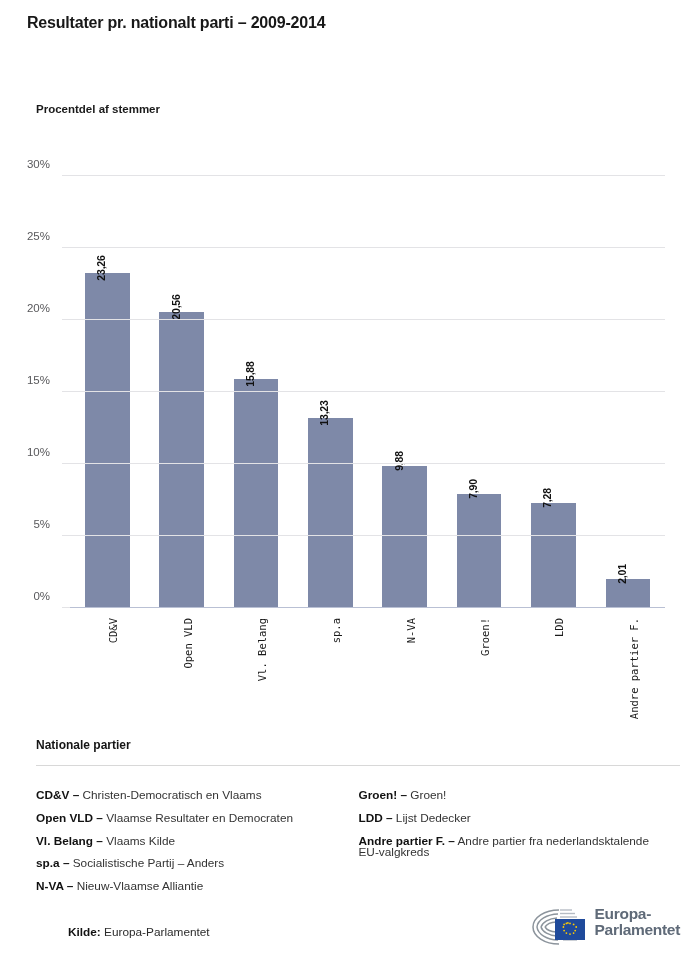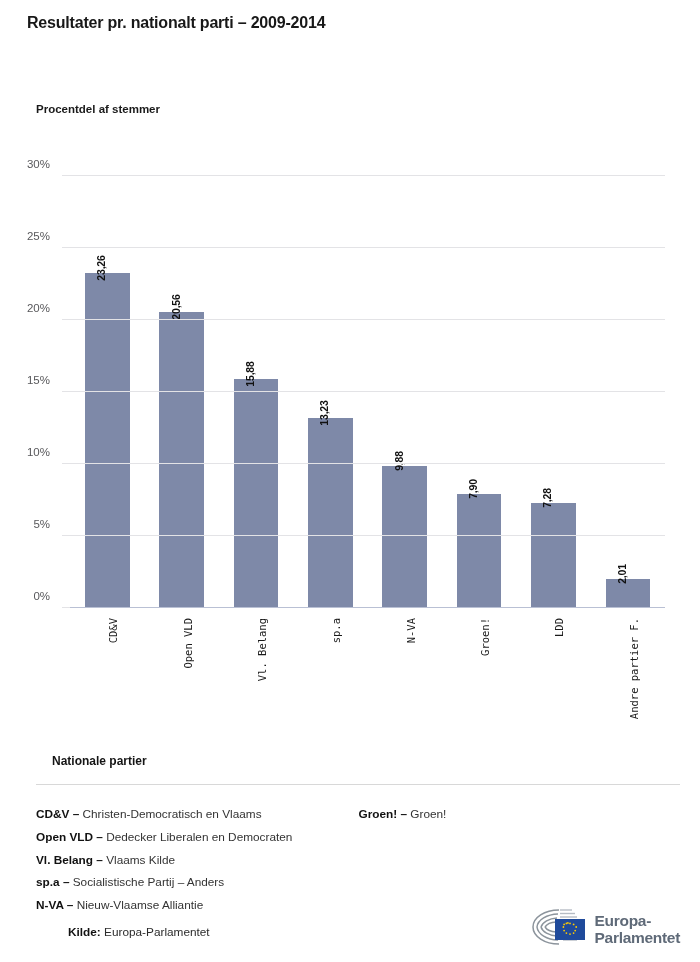--- a/index.html
+++ b/index.html
@@ -121,21 +121,21 @@
     color: #1a1a1a;
     white-space: nowrap;
   }
 
   
   .legend { position: absolute; left: 36px; top: 738px; width: 644px; }
   .legend-title {
     font-size: 12px;
     font-weight: bold;
     color: #151515;
-    margin: 16px;
+    margin: 0;
   }
   .legend-rule {
     margin-top: 13px;
     height: 1px;
     background: #d8d8d8;
     width: 644px;
   }
   .legend-cols {
     display: flex;
     margin-top: 24px;
@@ -157,21 +157,21 @@
     font-size: 11.8px;
     color: #2b2b2b;
   }
   .source b { font-weight: bold; color: #121212; padding-left: 41px; }
 
   .logo {
     position: absolute;
     right: 0;
     top: -19px;
     display: flex;
-    align-items: flex-end;
+    align-items: flex-start;
   }
   .logo-mark { width: 58px; height: 40px; display: block; }
   .logo-text {
     margin-left: 8px;
     font-size: 15.5px;
     font-weight: bold;
     line-height: 1.05;
     color: #5f6a78;
     letter-spacing: -0.3px;
   }
@@ -259,27 +259,29 @@
       <div class="ytick" style="bottom: 100%;">30%</div>
     </div>
 </div>
 
 <div class="legend">
   <div class="legend-title">Nationale partier</div>
   <div class="legend-rule"></div>
   <div class="legend-cols">
     <div class="legend-col left" id="legend-left">
         <div class="legend-item"><b>CD&amp;V –</b><span> Christen-Democratisch en Vlaams</span></div>
-        <div class="legend-item"><b>Open VLD –</b><span> Dedecker Liberalen en Democraten</span></div>
+        <div class="legend-item"><b>Open VLD –</b><span> Vlaamse Resultater en Democraten</span></div>
         <div class="legend-item"><b>Vl. Belang –</b><span> Vlaams Kilde</span></div>
         <div class="legend-item"><b>sp.a –</b><span> Socialistische Partij – Anders</span></div>
         <div class="legend-item"><b>N-VA –</b><span> Nieuw-Vlaamse Alliantie</span></div>
       </div>
     <div class="legend-col right" id="legend-right">
         <div class="legend-item"><b>Groen! –</b><span> Groen!</span></div>
+        <div class="legend-item"><b>LDD –</b><span> Lijst Dedecker</span></div>
+        <div class="legend-item"><b>Andre partier F. –</b><span> Andre partier fra nederlandsktalende EU-valgkreds</span></div>
       </div>
   </div>
 </div>
 
 <div class="footer">
   <div class="source">
     <b>Kilde:</b>
     <span>Europa-Parlamentet</span>
   </div>
   <div class="logo">

